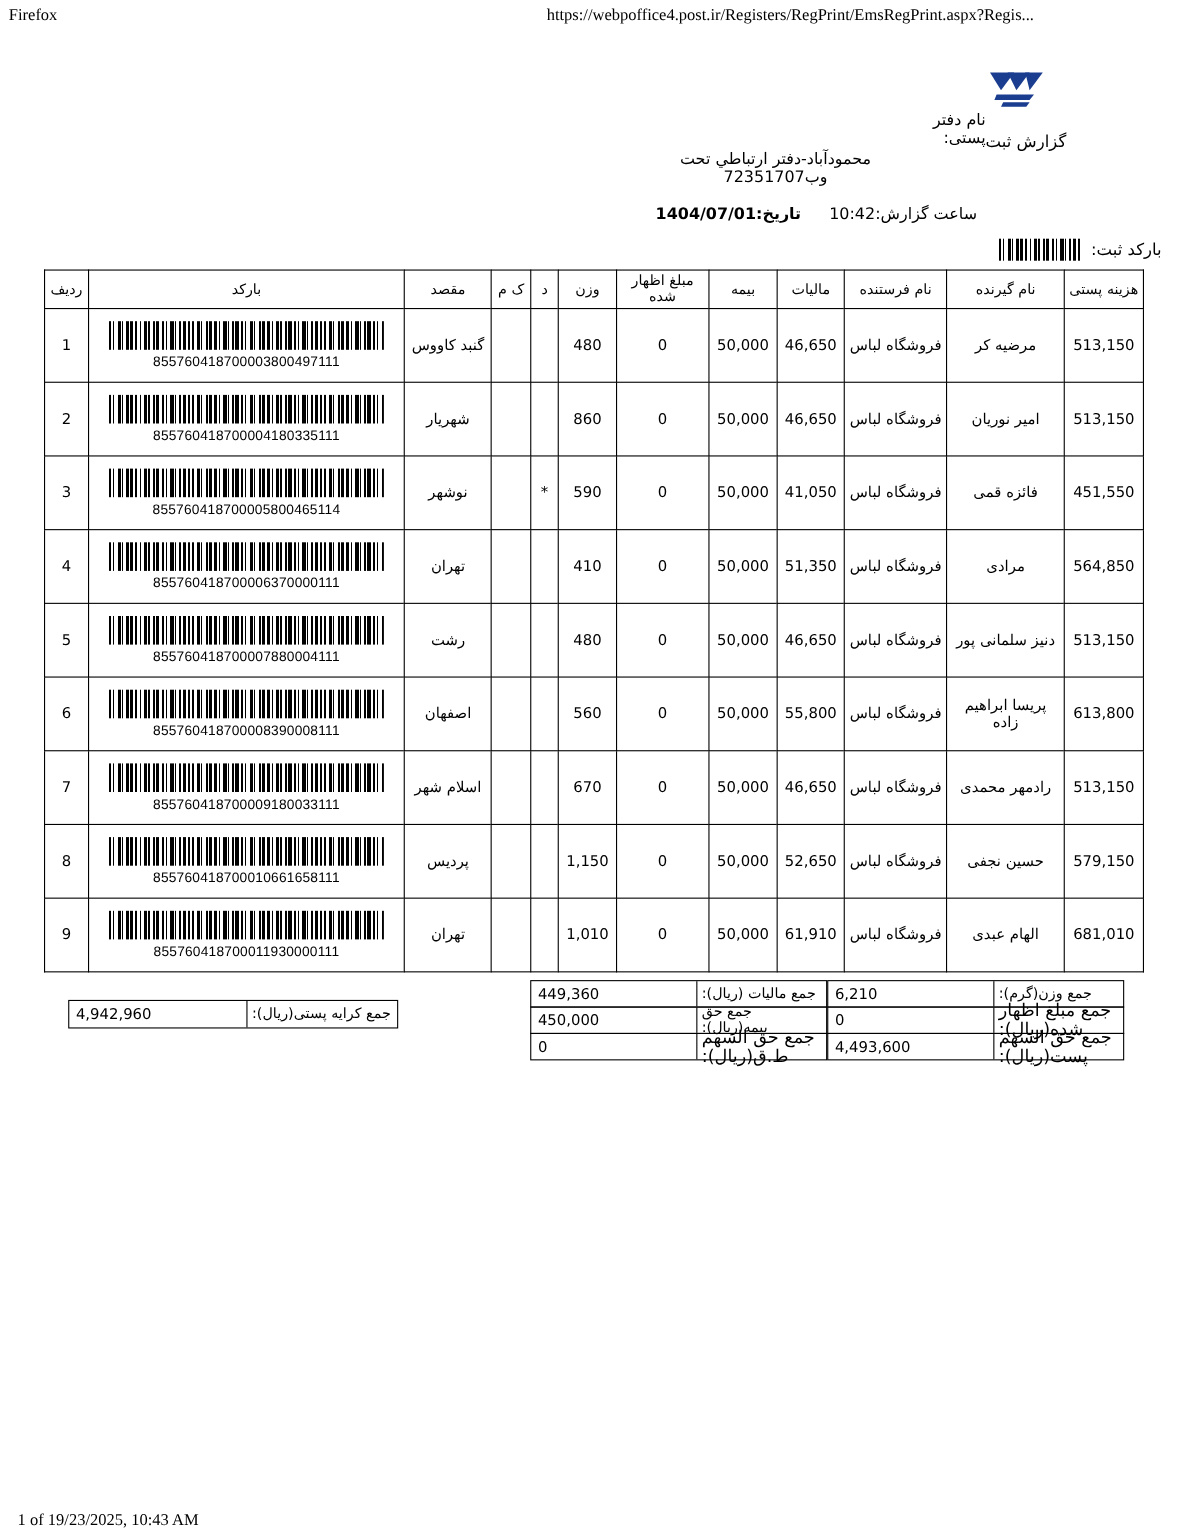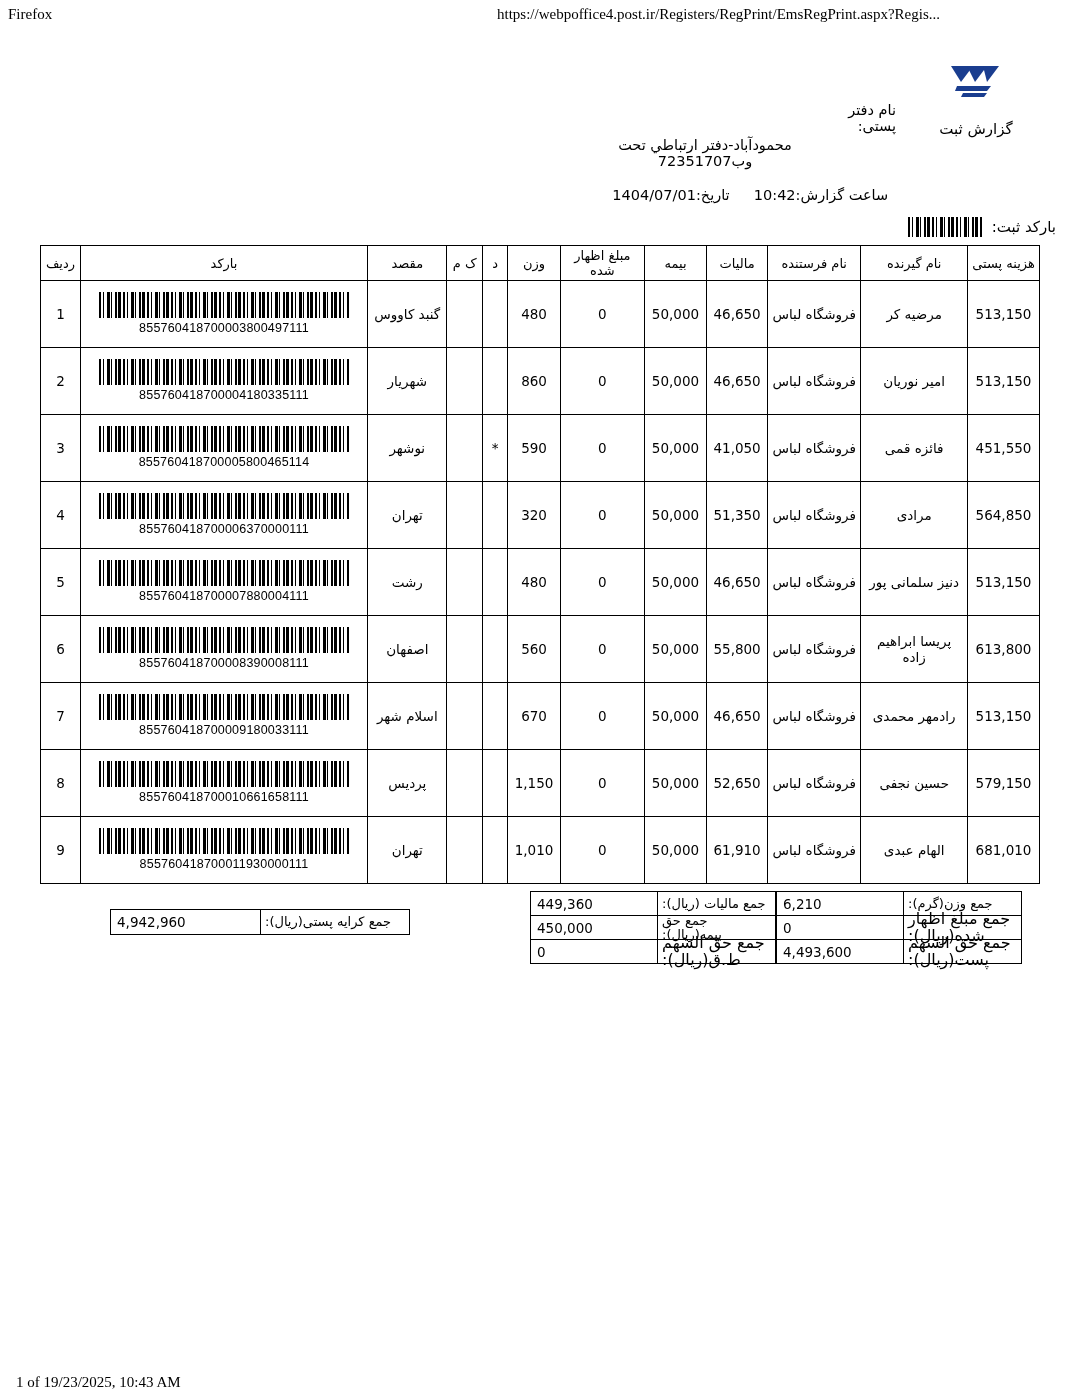--- a/index.html
+++ b/index.html
@@ -46,21 +46,21 @@
   }
   .top-area {
     display: flex;
     flex-direction: row;
     align-items: flex-start;
     padding: 10px 24px 0 24px;
     box-sizing: border-box;
   }
   .logo-block {
     width: 160px;
-    text-align: center;
+    text-align: left;
     padding-top: 6px;
   }
   .logo-title {
     font-size: 15px;
     margin-top: 16px;
     white-space: nowrap;
   }
   .logo-mark {
     display: inline-block;
     line-height: 0;
@@ -93,21 +93,21 @@
     flex: 1;
     text-align: center;
     margin-top: 35px;
   }
   .date-row {
     display: flex;
     flex-direction: row;
     margin-top: 18px;
     font-size: 14.5px;
   }
-  .date-cell { width: 150px; text-align: center; }
+  .date-cell { width: 150px; text-align: left; font-weight: bold; }
   .time-cell { width: 150px; text-align: center; }
 
   .meta-row {
     display: flex;
     flex-direction: row;
     align-items: center;
     padding: 14px 24px 4px 24px;
     box-sizing: border-box;
     font-size: 15px;
   }
@@ -211,20 +211,21 @@
     width: 118px;
     text-align: left;
     padding: 0 4px;
     display: flex;
     align-items: center;
     justify-content: flex-end;
     line-height: 1.05;
     font-size: 13px;
     border-left: 1px solid #000;
     box-sizing: border-box;
+    margin-left: 24px;
   }
   .tot-label.two { font-size: 16px; }
   .tot-value {
     width: 126px;
     text-align: left;
     padding: 0 6px;
     display: flex;
     align-items: center;
     justify-content: flex-start;
     box-sizing: border-box;
@@ -356,21 +357,21 @@
           <td class="col-barcode bcell"><div class="bc"></div><div class="bnum">855760418700005800465114</div></td>
           <td class="col-row">3</td>
         </tr>
         <tr>
           <td class="col-cost">564,850</td>
           <td class="col-receiver">مرادی</td>
           <td class="col-sender">فروشگاه لباس</td>
           <td class="col-tax">51,350</td>
           <td class="col-ins">50,000</td>
           <td class="col-declared">0</td>
-          <td class="col-weight">320</td>
+          <td class="col-weight">410</td>
           <td class="col-d"></td>
           <td class="col-km"></td>
           <td class="col-dest">تهران</td>
           <td class="col-barcode bcell"><div class="bc"></div><div class="bnum">855760418700006370000111</div></td>
           <td class="col-row">4</td>
         </tr>
         <tr>
           <td class="col-cost">513,150</td>
           <td class="col-receiver">دنیز سلمانی پور</td>
           <td class="col-sender">فروشگاه لباس</td>

